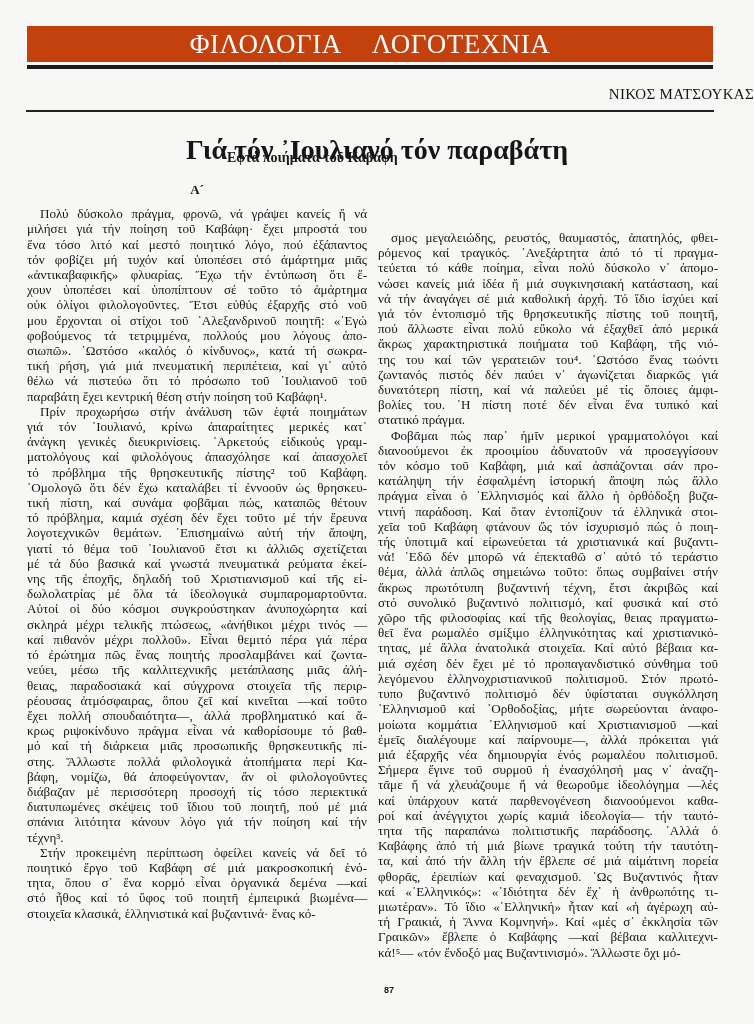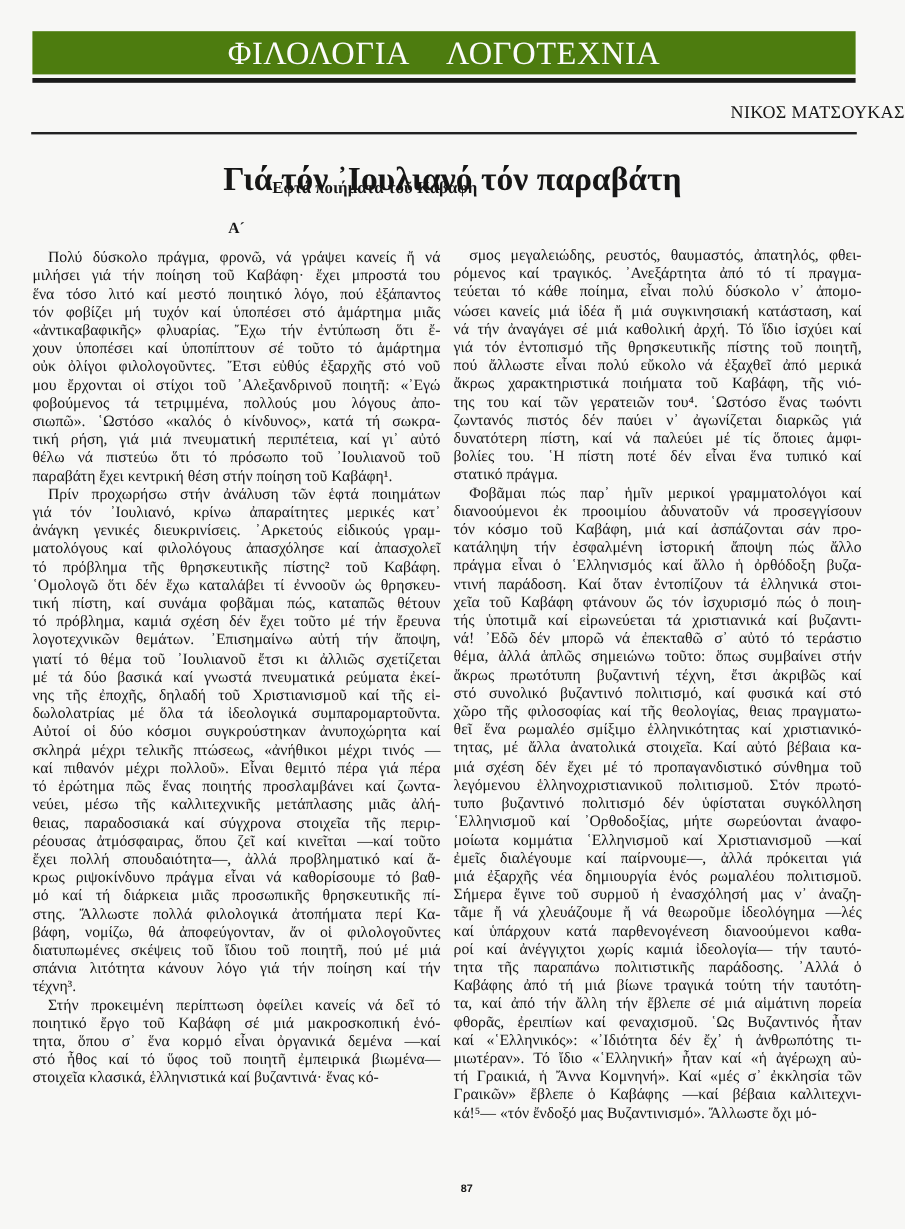--- a/index.html
+++ b/index.html
@@ -2,21 +2,21 @@
 <html><head>
 <meta charset="utf-8">
 <style>
   html, body { margin: 0; padding: 0; }
   body {
     width: 754px; height: 1024px; background: #f7f7f5; overflow: hidden;
     position: relative; color: #161616;
   }
   .band {
     position: absolute; left: 27px; top: 26px; width: 686px; height: 36px;
-    background: #4d7c0f; color: #fbfbfb; text-align: center;
+    background: #c2410c; color: #fbfbfb; text-align: center;
     font-family: "Liberation Serif", "DejaVu Serif", serif; font-size: 27px;
     line-height: 36px; letter-spacing: 0.5px;
   }
   .band span { display: inline-block; }
   .band .w2 { margin-left: 30px; }
   .band-rule { position: absolute; left: 27px; top: 65px; width: 686px; height: 4px; background: #1a1a1a; }
   .author {
     position: absolute; left: 0; width: 754px; top: 86px; text-align: right;
     font-family: "Liberation Serif", serif; font-size: 15px; letter-spacing: 0.3px;
   }
@@ -92,34 +92,35 @@
       <span class="line">καί πιθανόν μέχρι πολλοῦ». Εἶναι θεμιτό πέρα γιά πέρα</span>
       <span class="line">τό ἐρώτημα πῶς ἕνας ποιητής προσλαμβάνει καί ζωντα-</span>
       <span class="line">νεύει, μέσω τῆς καλλιτεχνικῆς μετάπλασης μιᾶς ἀλή-</span>
       <span class="line">θειας, παραδοσιακά καί σύγχρονα στοιχεῖα τῆς περιρ-</span>
       <span class="line">ρέουσας ἀτμόσφαιρας, ὅπου ζεῖ καί κινεῖται —καί τοῦτο</span>
       <span class="line">ἔχει πολλή σπουδαιότητα—, ἀλλά προβληματικό καί ἄ-</span>
       <span class="line">κρως ριψοκίνδυνο πράγμα εἶναι νά καθορίσουμε τό βαθ-</span>
       <span class="line">μό καί τή διάρκεια μιᾶς προσωπικῆς θρησκευτικῆς πί-</span>
       <span class="line">στης. Ἄλλωστε πολλά φιλολογικά ἀτοπήματα περί Κα-</span>
       <span class="line">βάφη, νομίζω, θά ἀποφεύγονταν, ἄν οἱ φιλολογοῦντες</span>
+      <span class="line">διάβαζαν μέ περισσότερη προσοχή τίς τόσο περιεκτικά</span>
       <span class="line">διατυπωμένες σκέψεις τοῦ ἴδιου τοῦ ποιητῆ, πού μέ μιά</span>
       <span class="line">σπάνια λιτότητα κάνουν λόγο γιά τήν ποίηση καί τήν</span>
       <span class="line last">τέχνη³.</span>
       <span class="line" style="text-indent: 13px;">Στήν προκειμένη περίπτωση ὀφείλει κανείς νά δεῖ τό</span>
       <span class="line">ποιητικό ἔργο τοῦ Καβάφη σέ μιά μακροσκοπική ἑνό-</span>
       <span class="line">τητα, ὅπου σ᾿ ἕνα κορμό εἶναι ὀργανικά δεμένα —καί</span>
       <span class="line">στό ἦθος καί τό ὕφος τοῦ ποιητῆ ἐμπειρικά βιωμένα—</span>
       <span class="line last">στοιχεῖα κλασικά, ἑλληνιστικά καί βυζαντινά· ἕνας κό-</span>
     </div>
 </div>
 
 <div class="col right">
   <div id="right-lines">
-      <span class="line" style="text-indent: 13px;">σμος μεγαλειώδης, ρευστός, θαυμαστός, ἀπατηλός, φθει-</span>
+      <span class="line" style="text-indent: 13px; margin-top: 25px;">σμος μεγαλειώδης, ρευστός, θαυμαστός, ἀπατηλός, φθει-</span>
       <span class="line">ρόμενος καί τραγικός. ᾿Ανεξάρτητα ἀπό τό τί πραγμα-</span>
       <span class="line">τεύεται τό κάθε ποίημα, εἶναι πολύ δύσκολο ν᾿ ἀπομο-</span>
       <span class="line">νώσει κανείς μιά ἰδέα ἤ μιά συγκινησιακή κατάσταση, καί</span>
       <span class="line">νά τήν ἀναγάγει σέ μιά καθολική ἀρχή. Τό ἴδιο ἰσχύει καί</span>
       <span class="line">γιά τόν ἐντοπισμό τῆς θρησκευτικῆς πίστης τοῦ ποιητῆ,</span>
       <span class="line">πού ἄλλωστε εἶναι πολύ εὔκολο νά ἐξαχθεῖ ἀπό μερικά</span>
       <span class="line">ἄκρως χαρακτηριστικά ποιήματα τοῦ Καβάφη, τῆς νιό-</span>
       <span class="line">της του καί τῶν γερατειῶν του⁴. ῾Ωστόσο ἕνας τωόντι</span>
       <span class="line">ζωντανός πιστός δέν παύει ν᾿ ἀγωνίζεται διαρκῶς γιά</span>
       <span class="line">δυνατότερη πίστη, καί νά παλεύει μέ τίς ὅποιες ἀμφι-</span>

